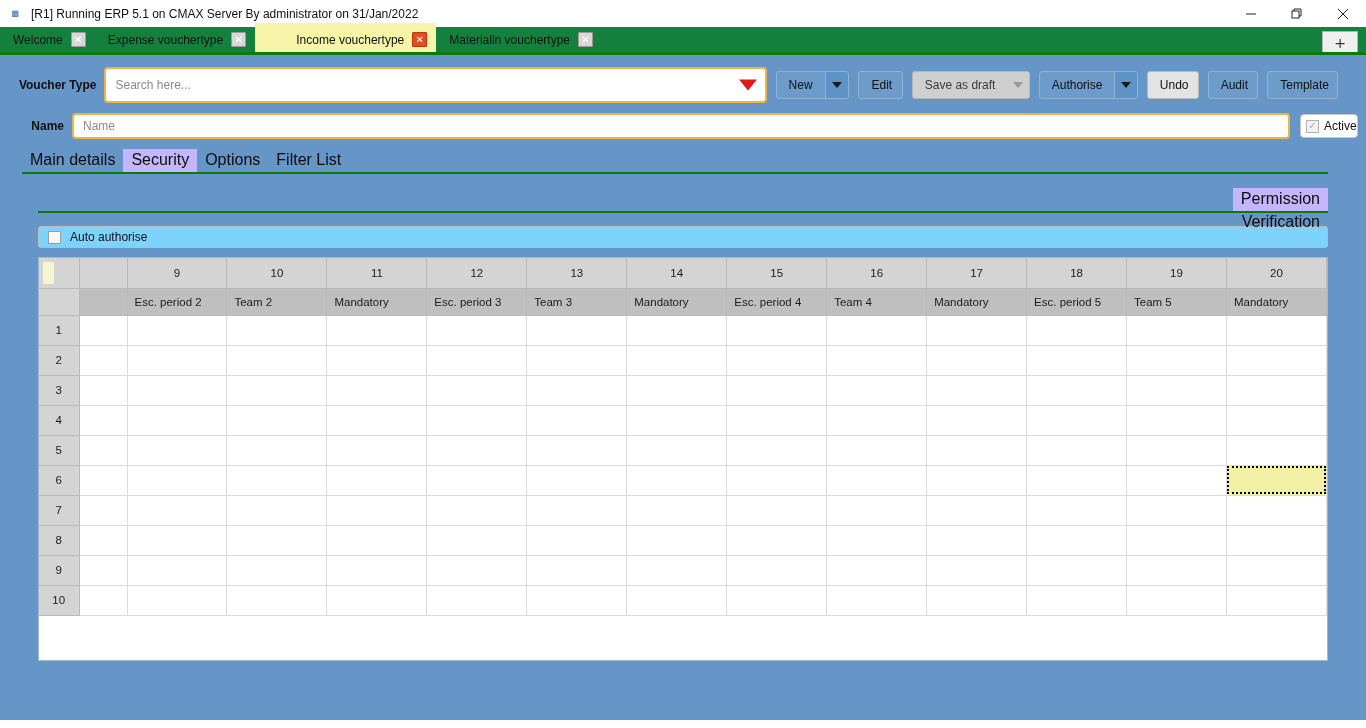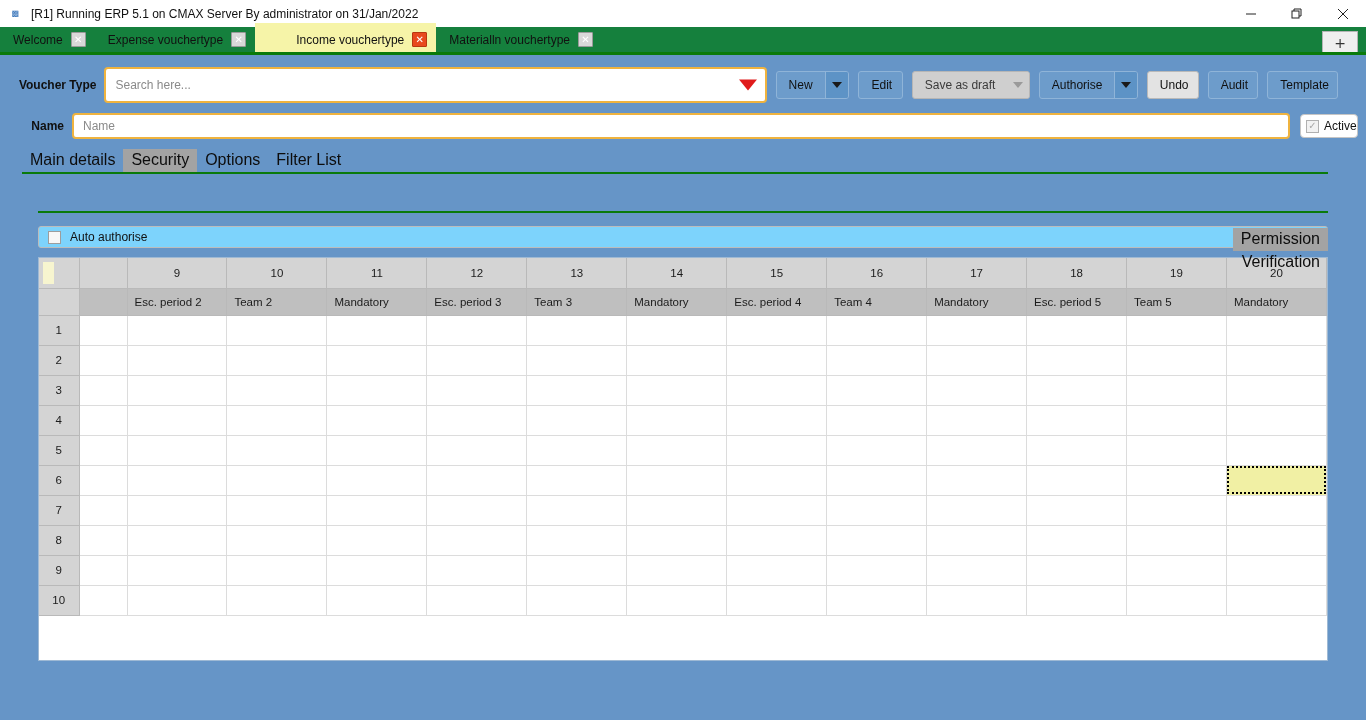--- a/index.html
+++ b/index.html
@@ -223,21 +223,21 @@
     height: 25px;
   }
   #tabrow1 { margin: 8px 38px 0 22px; }
   #tabrow2 { margin: 14px 38px 0 38px; flex-direction: column; }
   .stab {
     font-size: 16px; color: #0d0d0d;
     padding: 4px 8px 5px 8px;
     white-space: nowrap;
     line-height: 14px;
   }
-  .stab.sel { background: #a3a3a3; margin-top: 40px; }
+  .stab.sel { background: #c4b5fd; }
 
   
   #auto-bar {
     margin: 13px 38px 0 38px;
     height: 22px;
     background: #7dd3fc;
     border: 1px solid #bcbcbc;
     border-radius: 3px;
     display: flex; align-items: center;
     padding-left: 9px;

